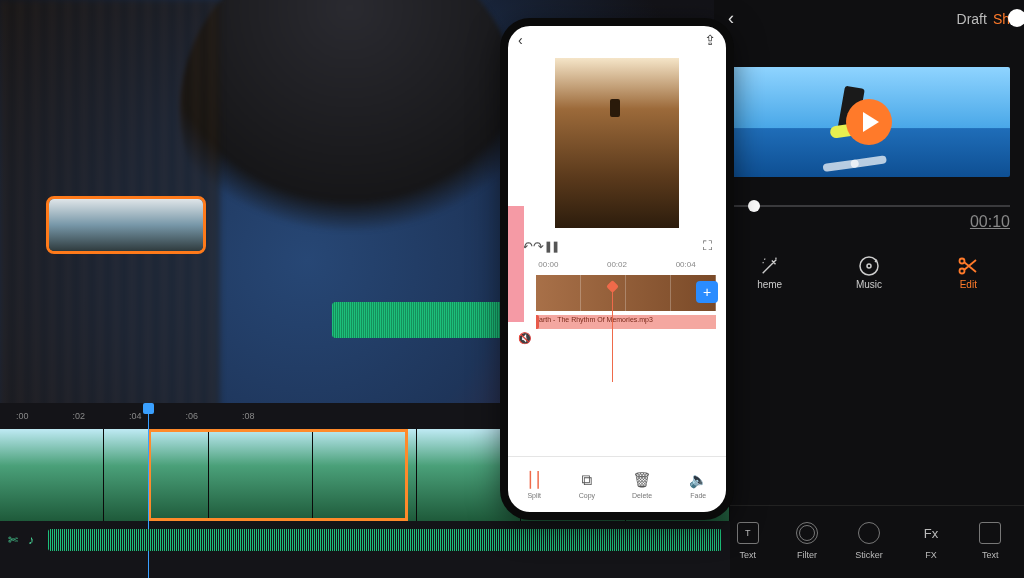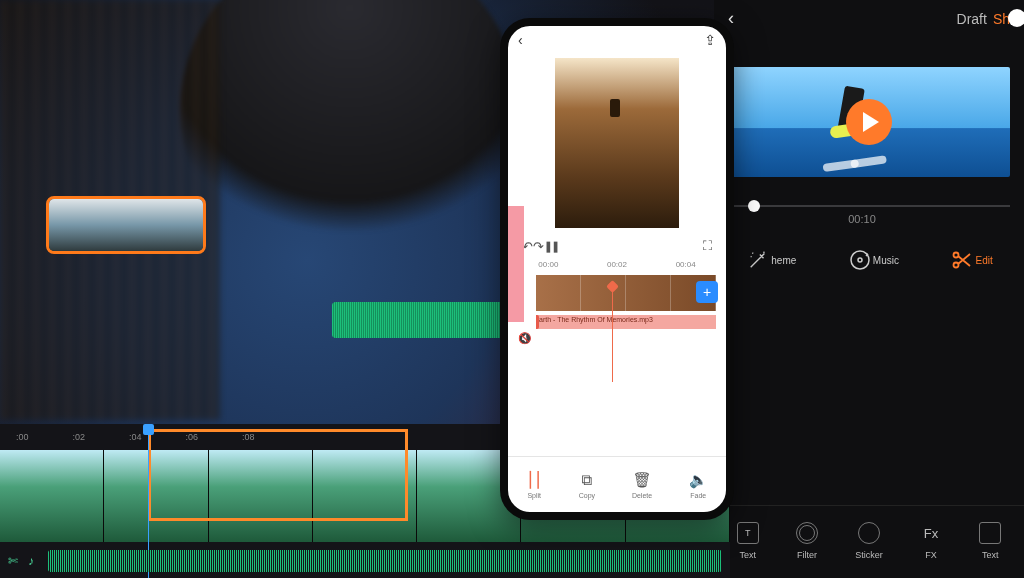--- a/index.html
+++ b/index.html
@@ -68,40 +68,40 @@
     position:absolute; left:50%; top:50%; width:46px;height:46px;
     transform:translate(-50%,-50%);
     background:#ff7a2a; border-radius:50%;
     display:flex;align-items:center;justify-content:center;
   }
   .rp-play::after{content:"";border-left:16px solid #fff;border-top:10px solid transparent;border-bottom:10px solid transparent;margin-left:4px;}
   .rp-slider{
     margin:28px 14px 4px 14px; height:2px; background:#3a3a3d; position:relative;
   }
   .rp-slider .thumb{position:absolute;left:20px;top:-5px;width:12px;height:12px;background:#fff;border-radius:50%;}
-  .rp-time{ text-align:center; font-size:11px; color:#888; padding:2px 14px 0 0;}
+  .rp-time{ text-align:right; font-size:16px; color:#888; padding:2px 14px 0 0;text-decoration:underline;}
   .rp-main-tabs{
     display:flex; justify-content:space-around; align-items:flex-end;
     padding:22px 6px 14px 6px; font-size:10px;
   }
-  .rp-main-tabs .tab{ display:flex; flex-direction:row; align-items:center; color:#ccc; cursor:pointer;}
+  .rp-main-tabs .tab{ display:flex; flex-direction:column; align-items:center; color:#ccc; cursor:pointer;}
   .rp-main-tabs .tab.active{ color:#ff7a2a;}
   .rp-main-tabs .ic{ width:26px;height:26px; display:flex;align-items:center;justify-content:center;}
   .rp-bottom-tabs{
     position:absolute; bottom:0; left:0; right:0;
     display:flex; justify-content:space-around; align-items:center;
     padding:16px 4px 18px 4px; font-size:9px; color:#bbb;
     border-top:1px solid #222;
   }
   .rp-bottom-tabs .btab{display:flex;flex-direction:column;align-items:center;gap:6px;cursor:pointer;}
   .rp-bottom-tabs .ic{width:22px;height:22px;border:1px solid #777;border-radius:3px;}
 
   
   .desk-timeline{
-    position:absolute; left:0; bottom:0; width:730px; height:154px;
+    position:absolute; left:0; bottom:0; width:730px; height:175px;
     background:#141418;
   }
   .dt-ruler{height:26px;display:flex;align-items:center;gap:44px;padding-left:16px;font-size:9px;color:#888;position:relative;}
   .dt-ruler span{position:relative;}
   .dt-playhead{position:absolute;left:148px;top:0;width:1px;height:100%;background:#3aa0ff;}
   .dt-playhead::before{content:"";position:absolute;top:0;left:-5px;width:11px;height:11px;background:#3aa0ff;border-radius:2px;}
   .dt-thumbs{height:92px;display:flex;}
   .dt-thumbs .th{flex:1;background:linear-gradient(180deg,#bfeaf4 0%,#4aa079 40%,#1e5a3a 100%);border-right:1px solid #0a0a0a;}
   .dt-sel{position:absolute;left:148px;bottom:57px;width:260px;height:92px;border:3px solid #ff8a2a;pointer-events:none;}
   .dt-audio{height:38px;display:flex;align-items:center;gap:6px;padding:0 8px;}

